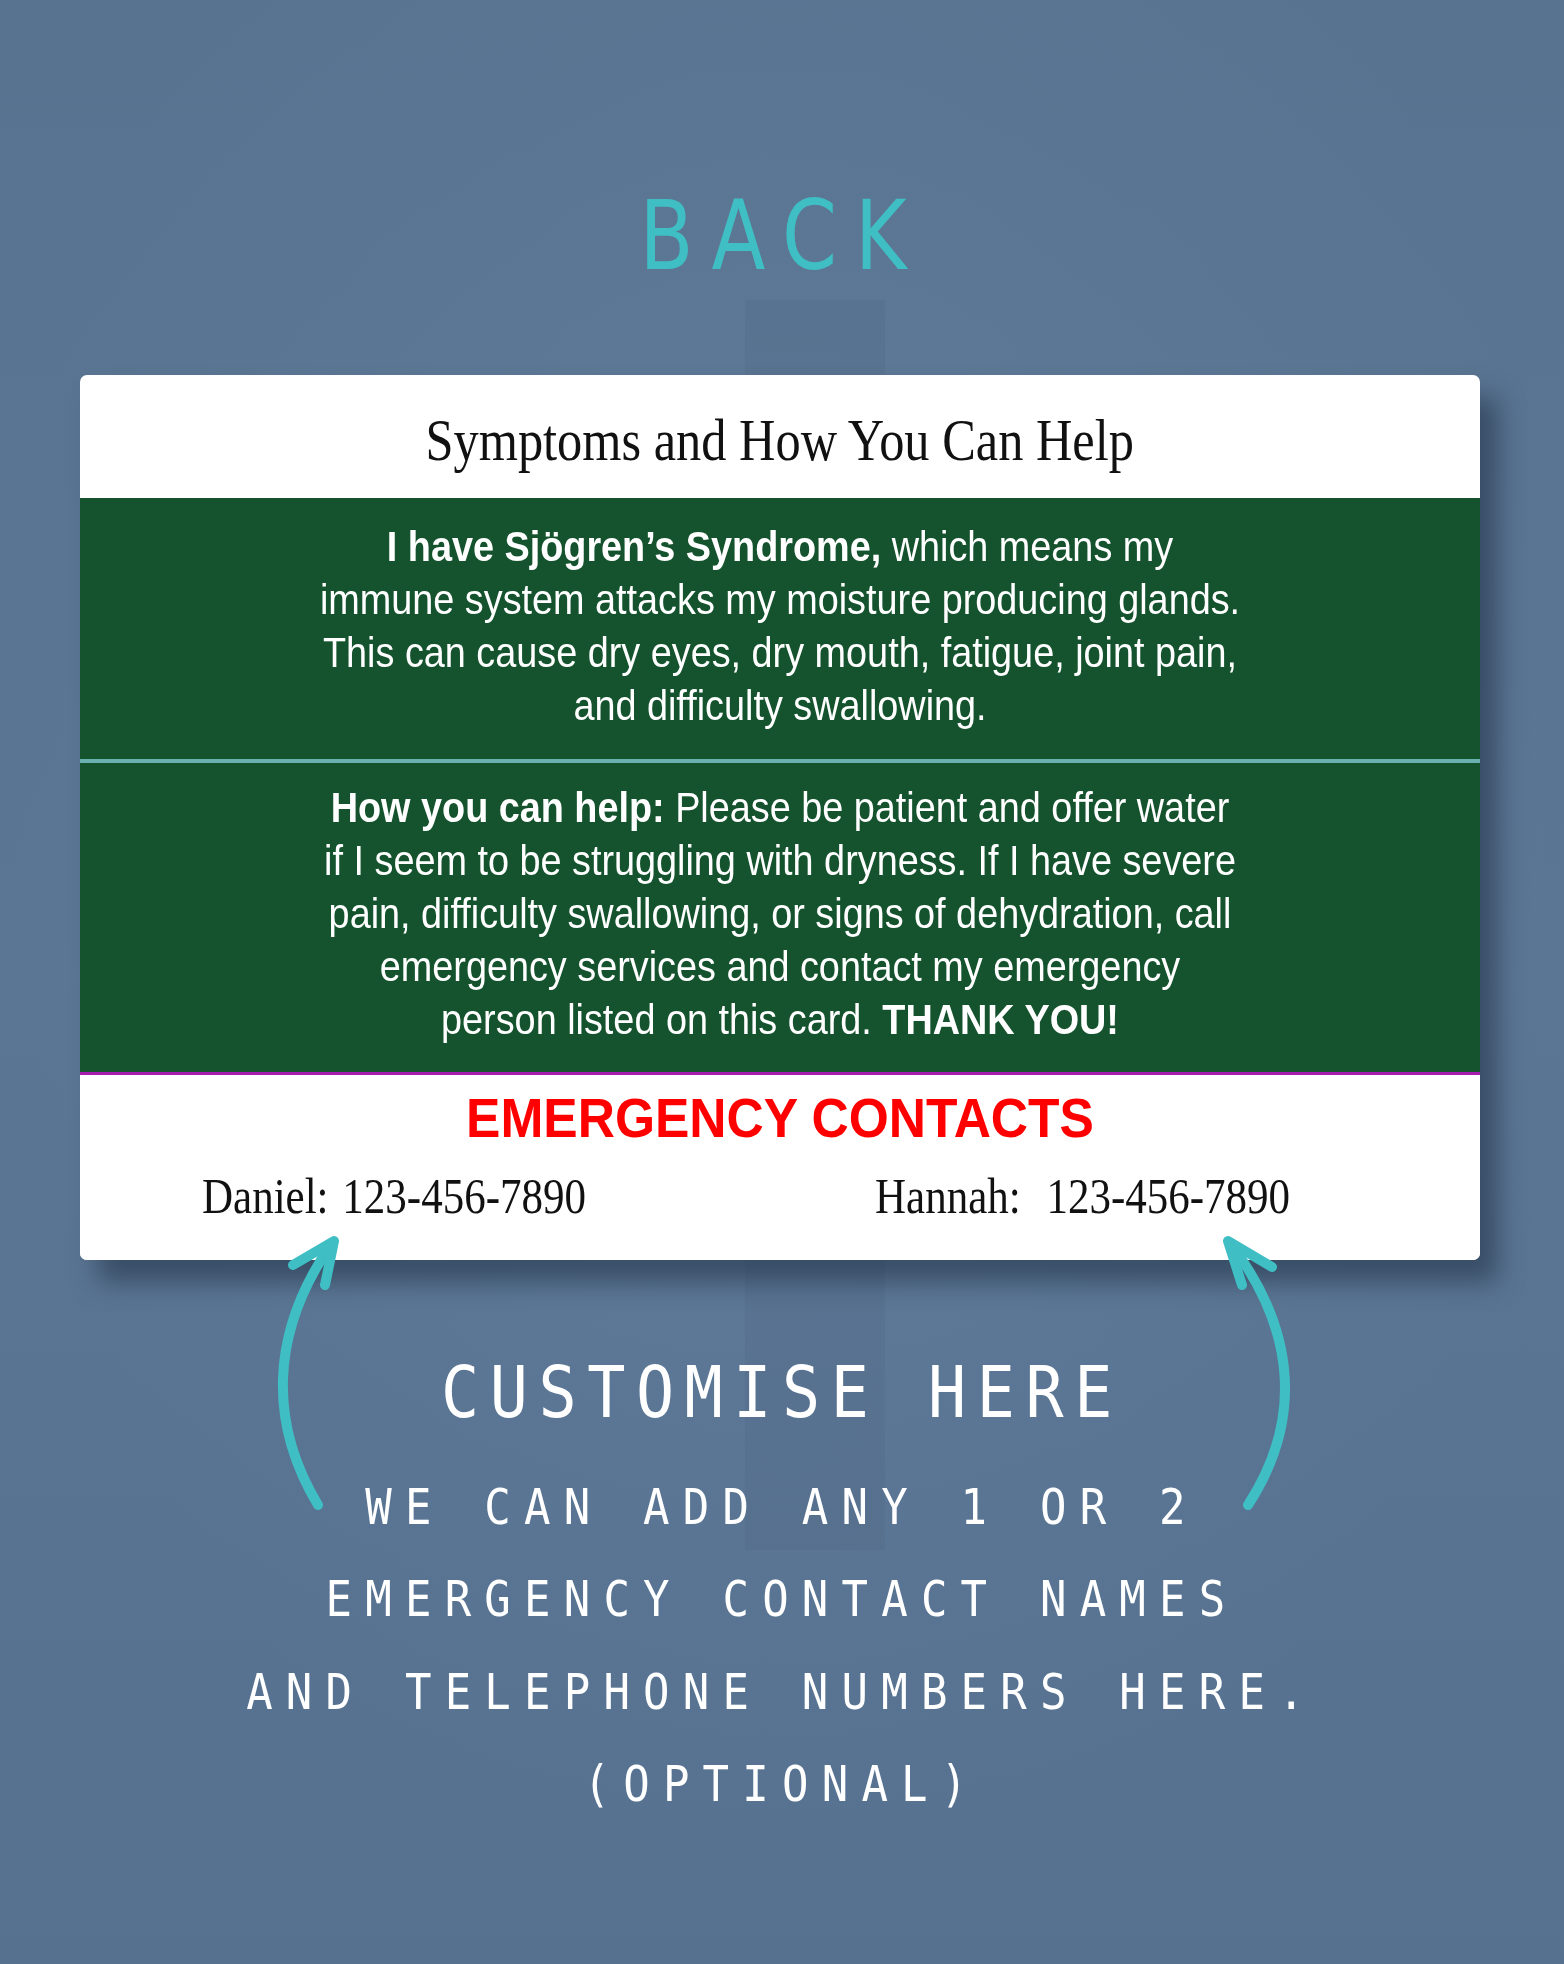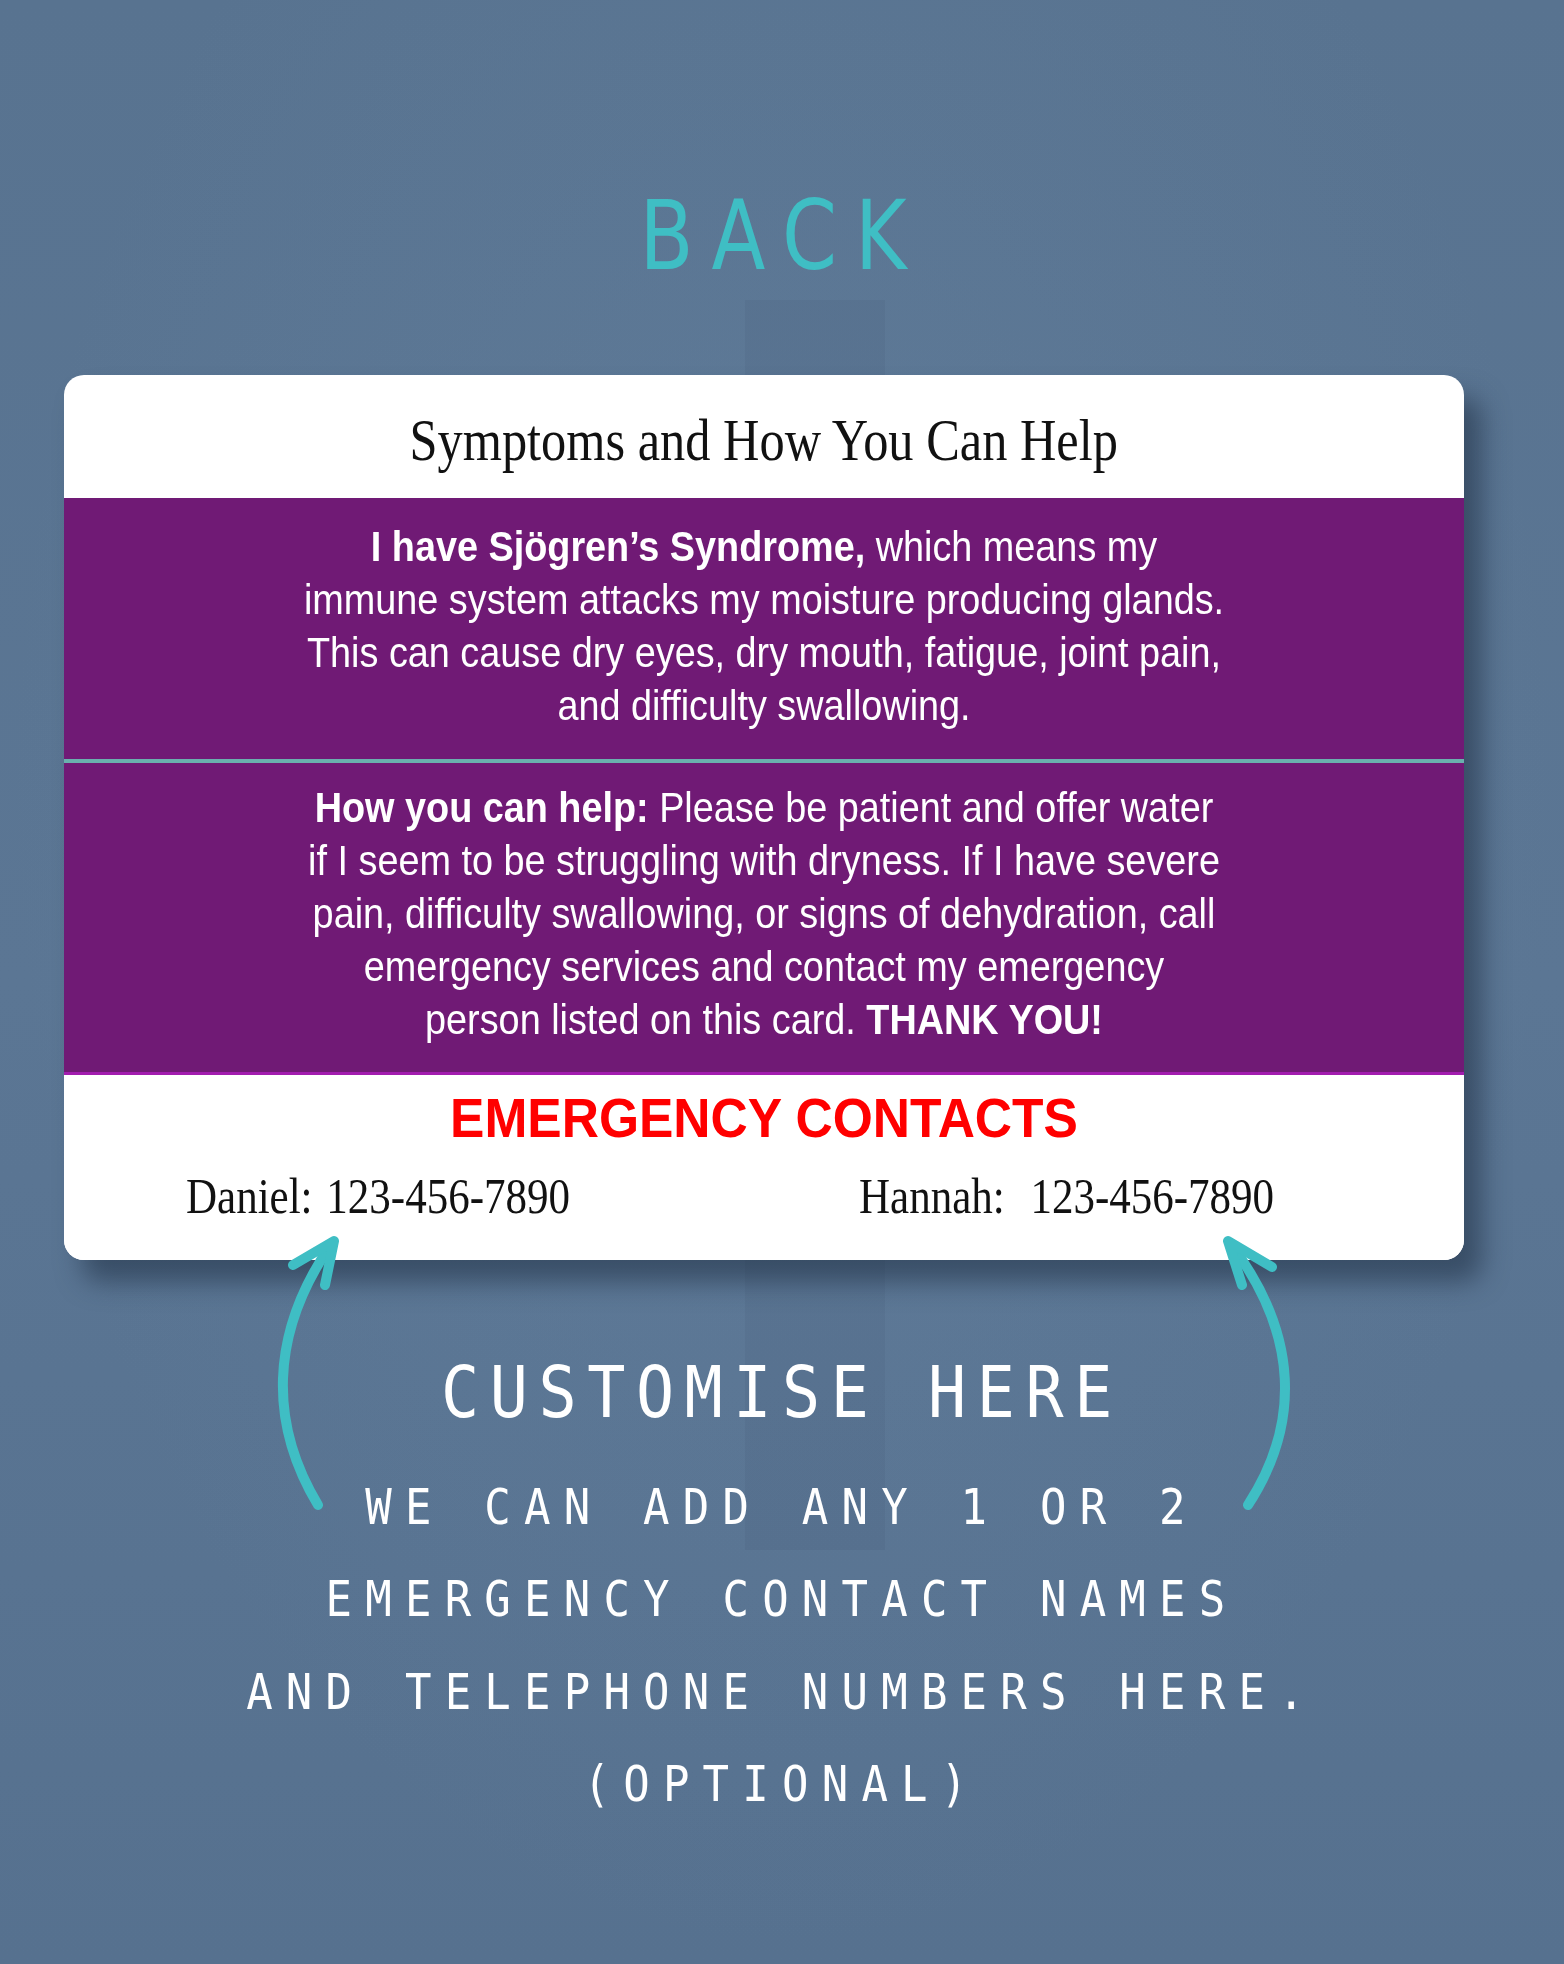--- a/index.html
+++ b/index.html
@@ -13,34 +13,34 @@
   .seam {
     position:absolute; left:745px; width:140px; top:300px; height:1250px;
     background:rgba(70,95,120,0.18);
   }
   .title-back {
     position:absolute; top:180px; left:0; width:1564px; text-align:center;
     font-family:"DejaVu Sans", sans-serif; font-size:96px; letter-spacing:22px;
     color:#3fbec4; font-weight:normal; transform:scaleX(0.82);
   }
   .card {
-    position:absolute; left:64px; top:375px; width:1400px; height:885px;
-    background:#ffffff; border-radius:20px; overflow:hidden;
+    position:absolute; left:80px; top:375px; width:1400px; height:885px;
+    background:#ffffff; border-radius:7px; overflow:hidden;
     box-shadow: 18px 22px 26px rgba(30,45,65,0.55);
   }
   .card-head {
     position:absolute; left:0; top:0; width:100%; height:123px;
     display:flex; align-items:center; justify-content:center;
   }
   .card-head-title {
     font-family:"Liberation Serif", serif; font-size:60px; color:#111;
     transform:scaleX(0.84); white-space:nowrap; margin-top:8px;
   }
   .teal {
-    position:absolute; left:0; width:100%; background:#701a75;
+    position:absolute; left:0; width:100%; background:#14532d;
     color:#fff; font-family:"Liberation Sans", sans-serif; text-align:center;
   }
   .teal.one { top:123px; height:261px; }
   .teal.two { top:388px; height:372px; }
   .divider { position:absolute; left:0; top:384px; width:100%; height:4px; background:#6ab0ae; }
   .para {
     font-size:42px; line-height:53px; transform:scaleX(0.9); transform-origin:center;
     padding:0 60px; white-space:nowrap;
   }
   .teal.one .para { padding-top:22px; }

